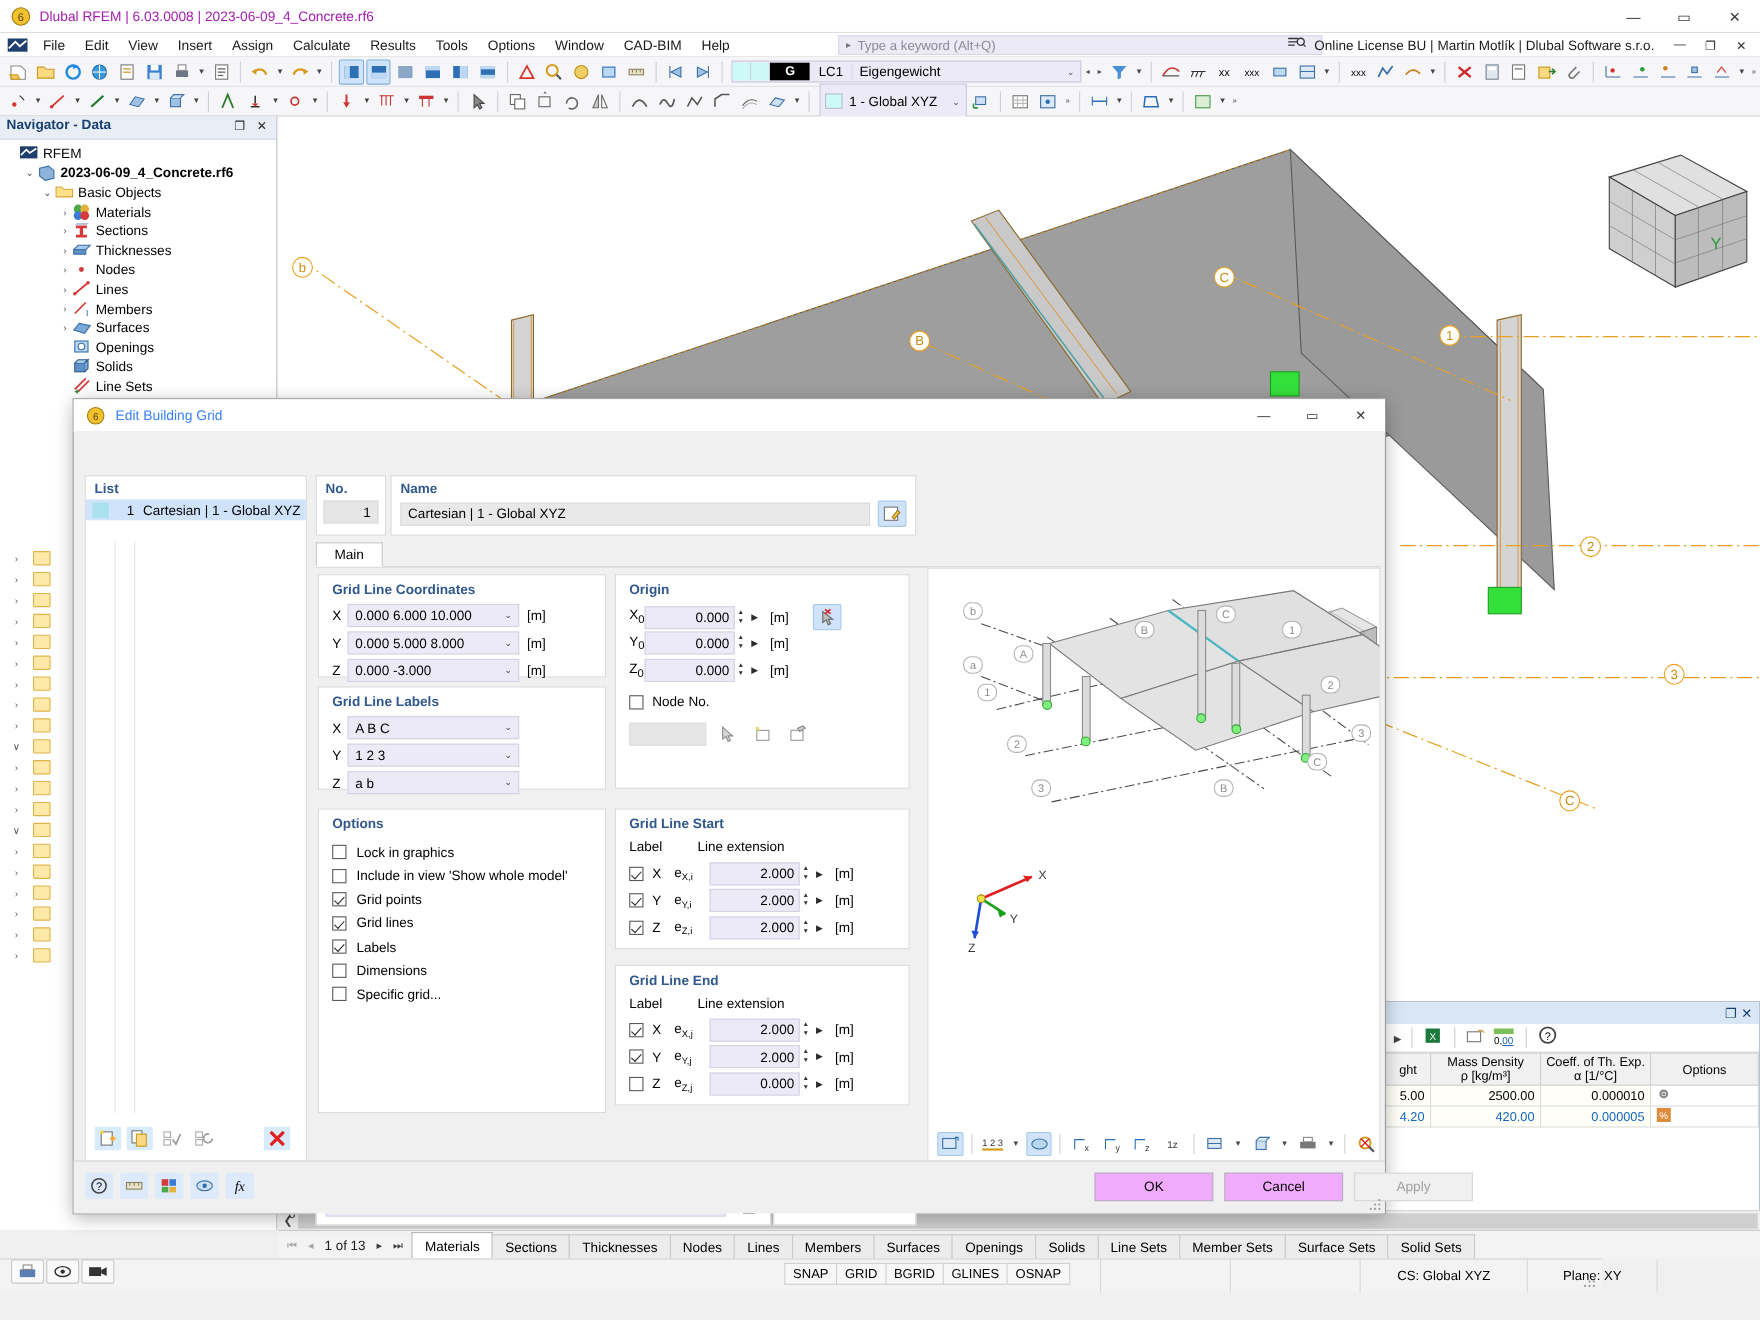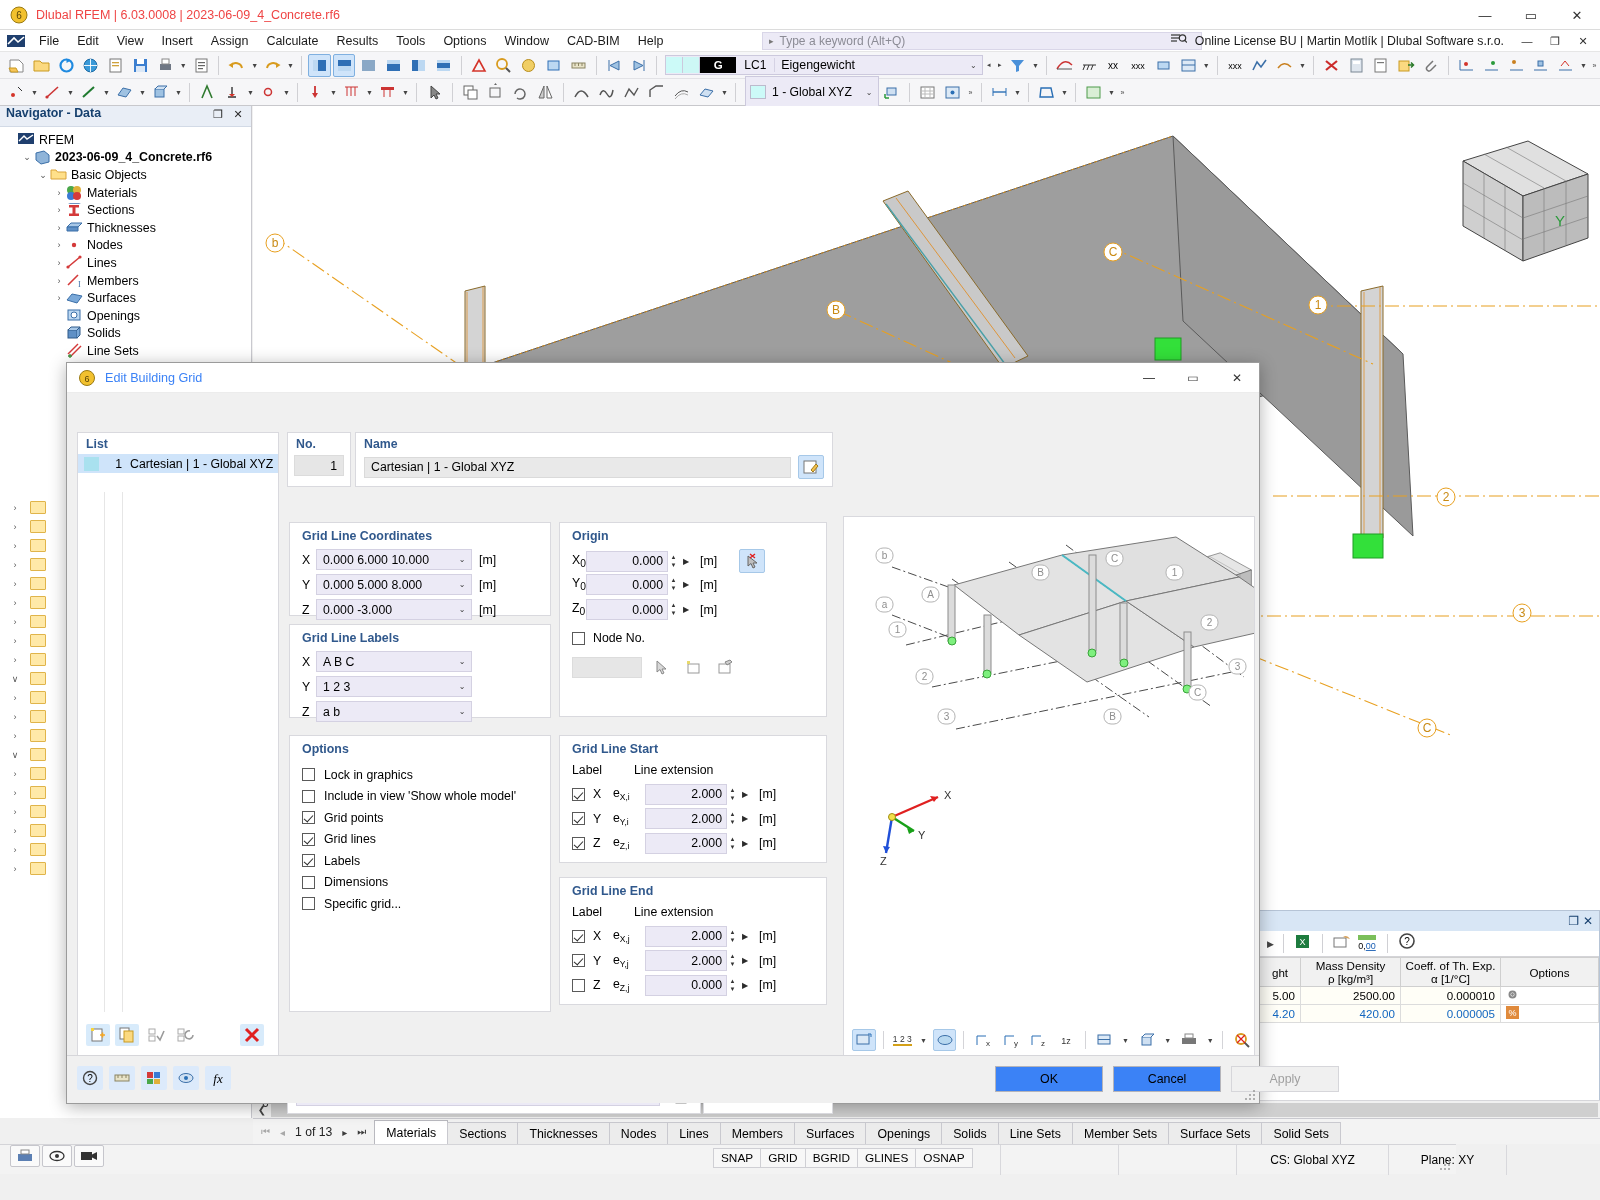--- a/index.html
+++ b/index.html
@@ -14,21 +14,21 @@
   }
   #app { position: relative; width: 1600px; height: 1200px; }
 
   
   .titlebar {
     position: absolute; top: 0; left: 0; width: 1600px; height: 30px;
     background: #ffffff; border-bottom: 1px solid #dcdcdc;
     display: flex; align-items: center;
   }
   .titlebar .tb-icon { width: 22px; height: 22px; margin: 0 6px 0 8px; position: relative; }
-  .titlebar .tb-title { font-size: 12.5px; color: #ef4444; }
+  .titlebar .tb-title { font-size: 12.5px; color: #a21caf; }
   .win-btns { position: absolute; right: 0; top: 0; height: 30px; display: flex; }
   .win-btn { width: 46px; height: 30px; display: flex; align-items: center; justify-content: center;
              font-size: 13px; color: #333; }
 
   
   .menubar {
     position: absolute; top: 30px; left: 0; width: 1600px; height: 22px;
     background: #ffffff; display: flex; align-items: center;
     border-bottom: 1px solid #e6e6e6;
   }
@@ -288,21 +288,21 @@
              background:#fff; border:1px solid #d9d9de; }
   .comment2 { position:absolute; left:636px; top:666px; width:130px; height:54px;
               background:#fff; border:1px solid #d9d9de; }
 
   .dlg-footer { position:absolute; left:0; bottom:0; width:1192px; height:48px; background:#f0f0f0;
                 border-top:1px solid #d6d6da; }
   .footer-tools { position:absolute; left:10px; top:10px; display:flex; gap:6px; }
   .ft-btn { width:26px; height:24px; display:flex;align-items:center;justify-content:center;
             background:#dceafb; border:1px solid transparent; border-radius:2px; }
   .btn {
-    position:absolute; top:10px; height:26px; width:108px; background:#3b82f6;
+    position:absolute; top:10px; height:26px; width:108px; background:#f0abfc;
     border:1px solid #b4b4ba; display:flex; align-items:center; justify-content:center;
     font-size:12.4px;
   }
   .btn.ok { left:928px; }
   .btn.cancel { left:1046px; }
   .btn.apply { left:1164px; color:#a0a0a0; background:#f0f0f0; border-color:#d6d6da; }
   .dlg-resize { position:absolute; right:3px; bottom:3px; width:11px; height:11px; }
 </style>
 </head>
 <body>
@@ -1354,20 +1354,23 @@
           <span class="mini-btn act">
             <svg width="18" height="18" viewBox="0 0 18 18">
                 <rect x="2" y="3" width="12" height="12" fill="#fff" stroke="#777"></rect>
                 <path d="M9 12 L14 6 L16 8 L11 14z" fill="#f2c14e" stroke="#a07a18"></path>
               </svg>
           </span>
         </div>
       </div>
 
 
+      <div class="tabs-main">
+        <div class="tab-main">Main</div>
+      </div>
 
       <div class="content">
 
         <div class="card" style="left:2px; top:6px; width:262px; height:94px;">
           <div class="ct">Grid Line Coordinates</div>
           <div class="row" style="left:12px; top:26px;">
             <span class="ax">X</span>
             <span class="combo">
               <span class="cv">0.000 6.000 10.000</span>
               <span class="cc">⌄</span>

